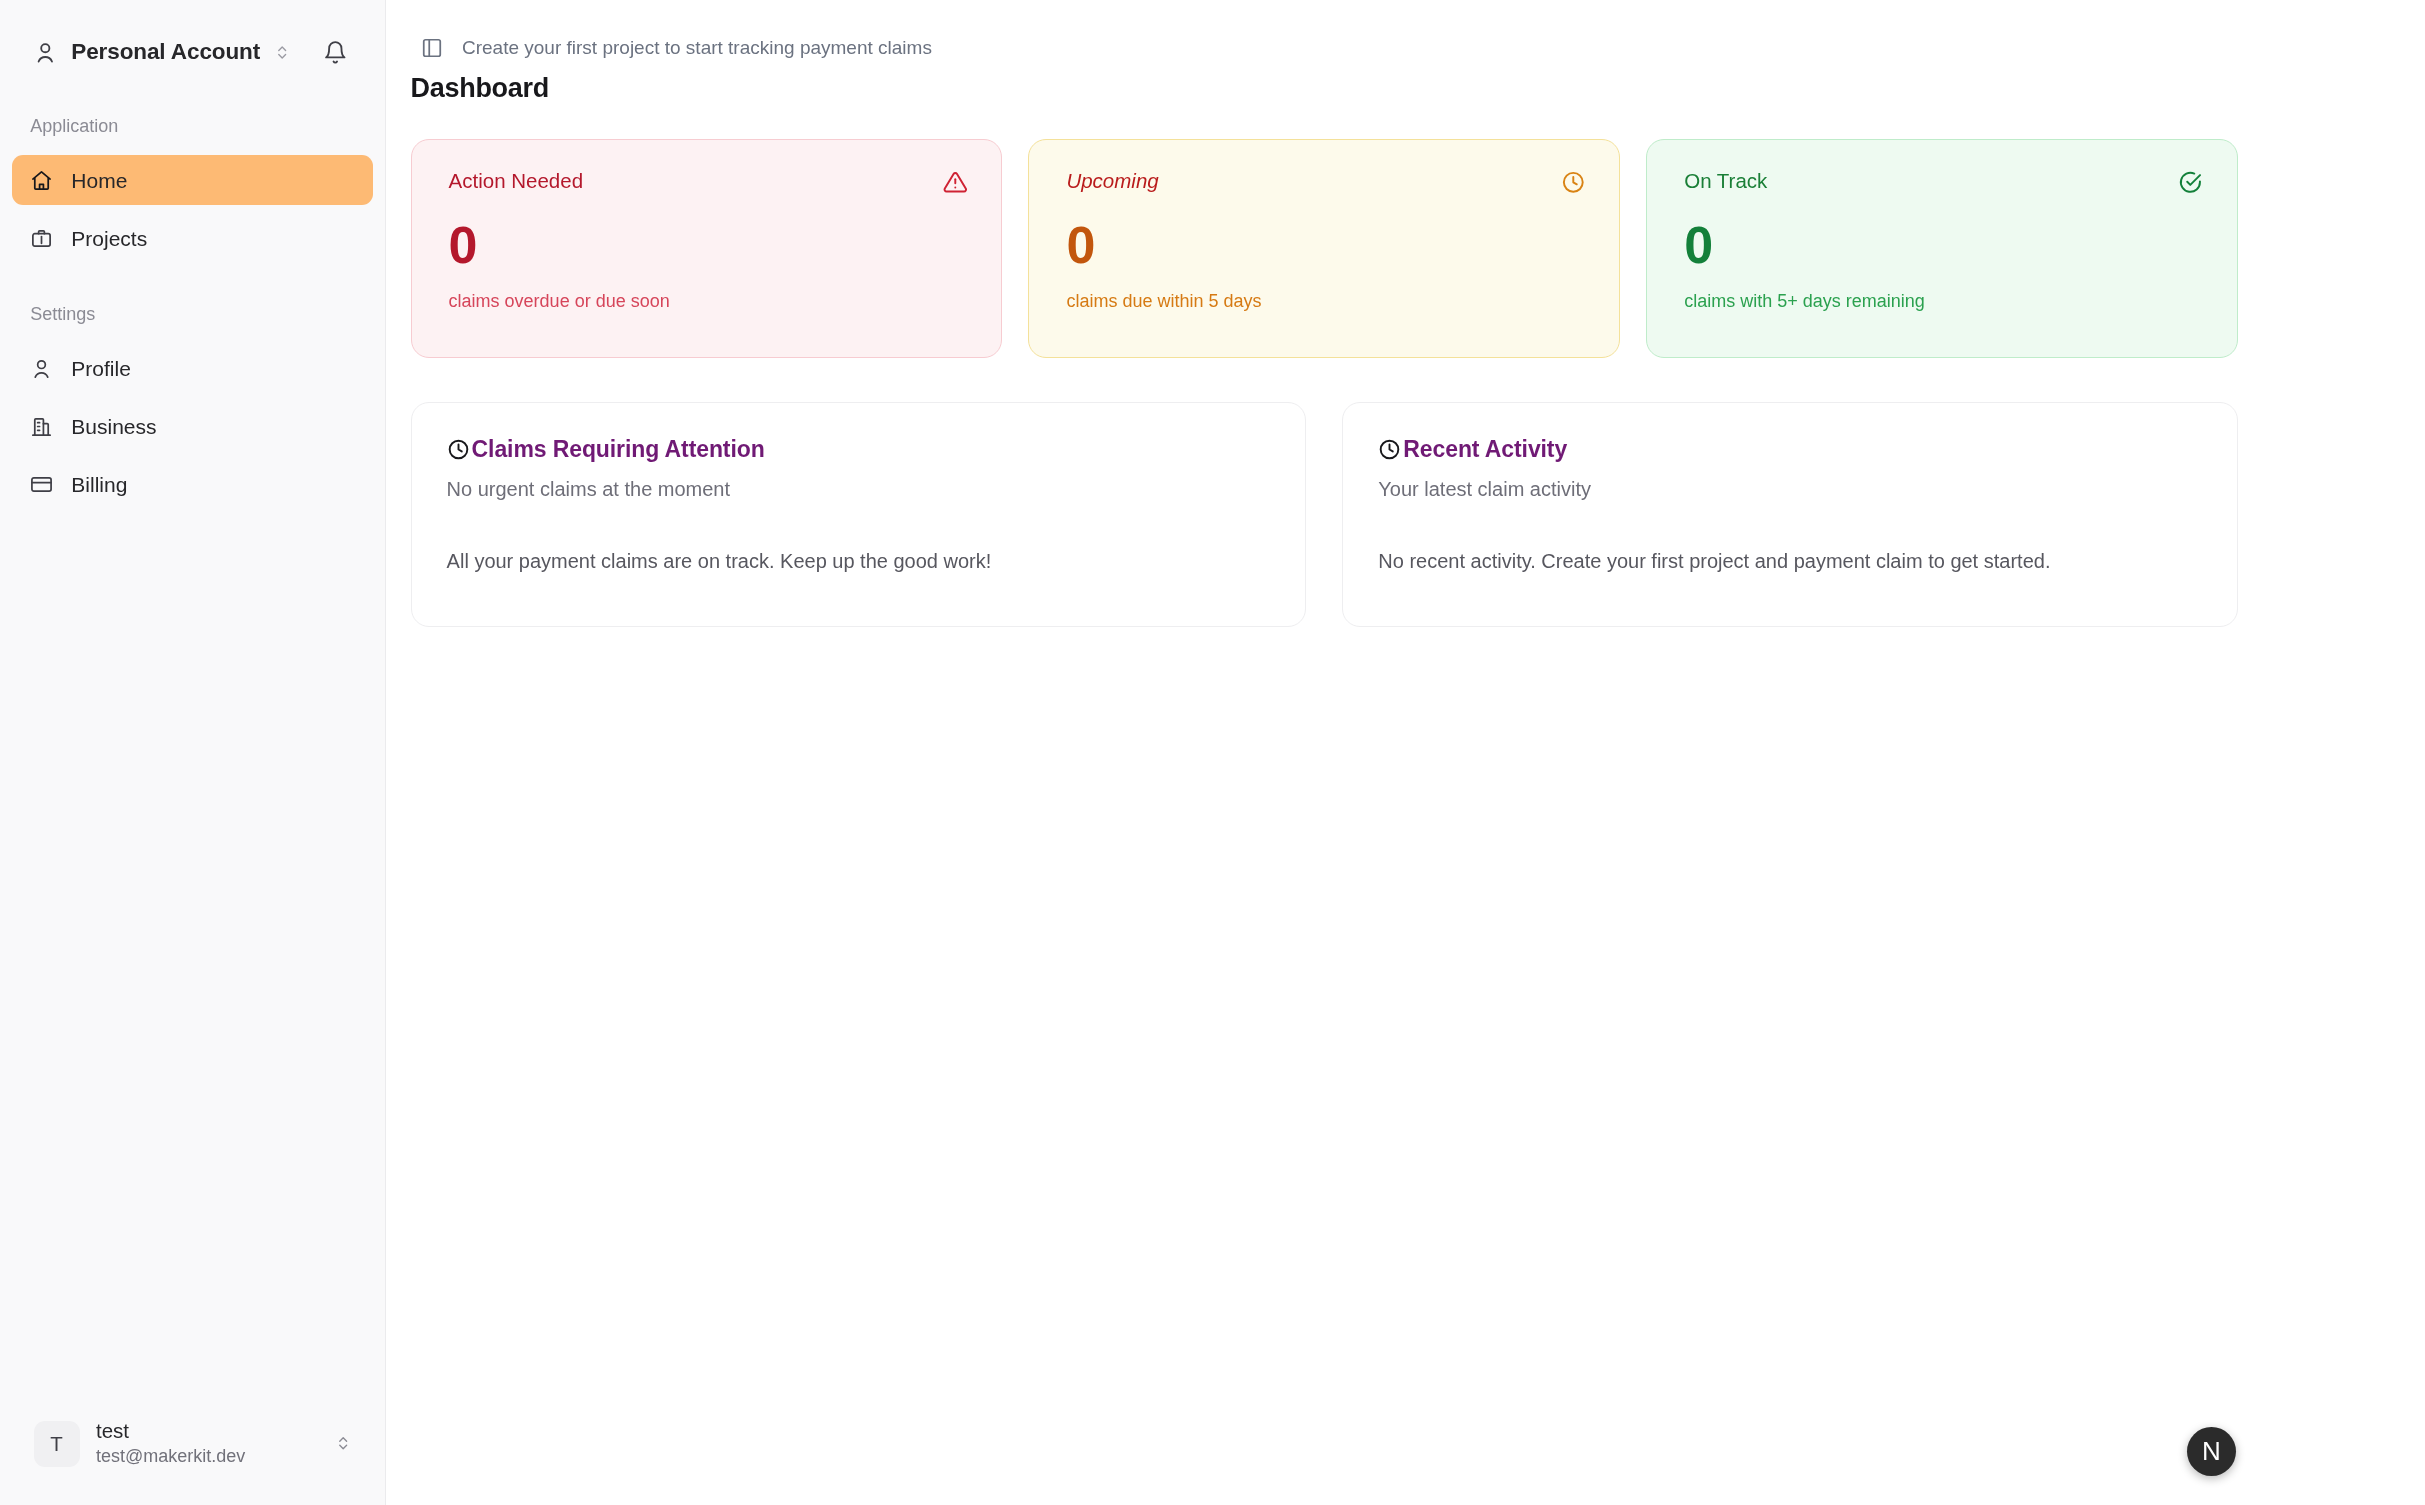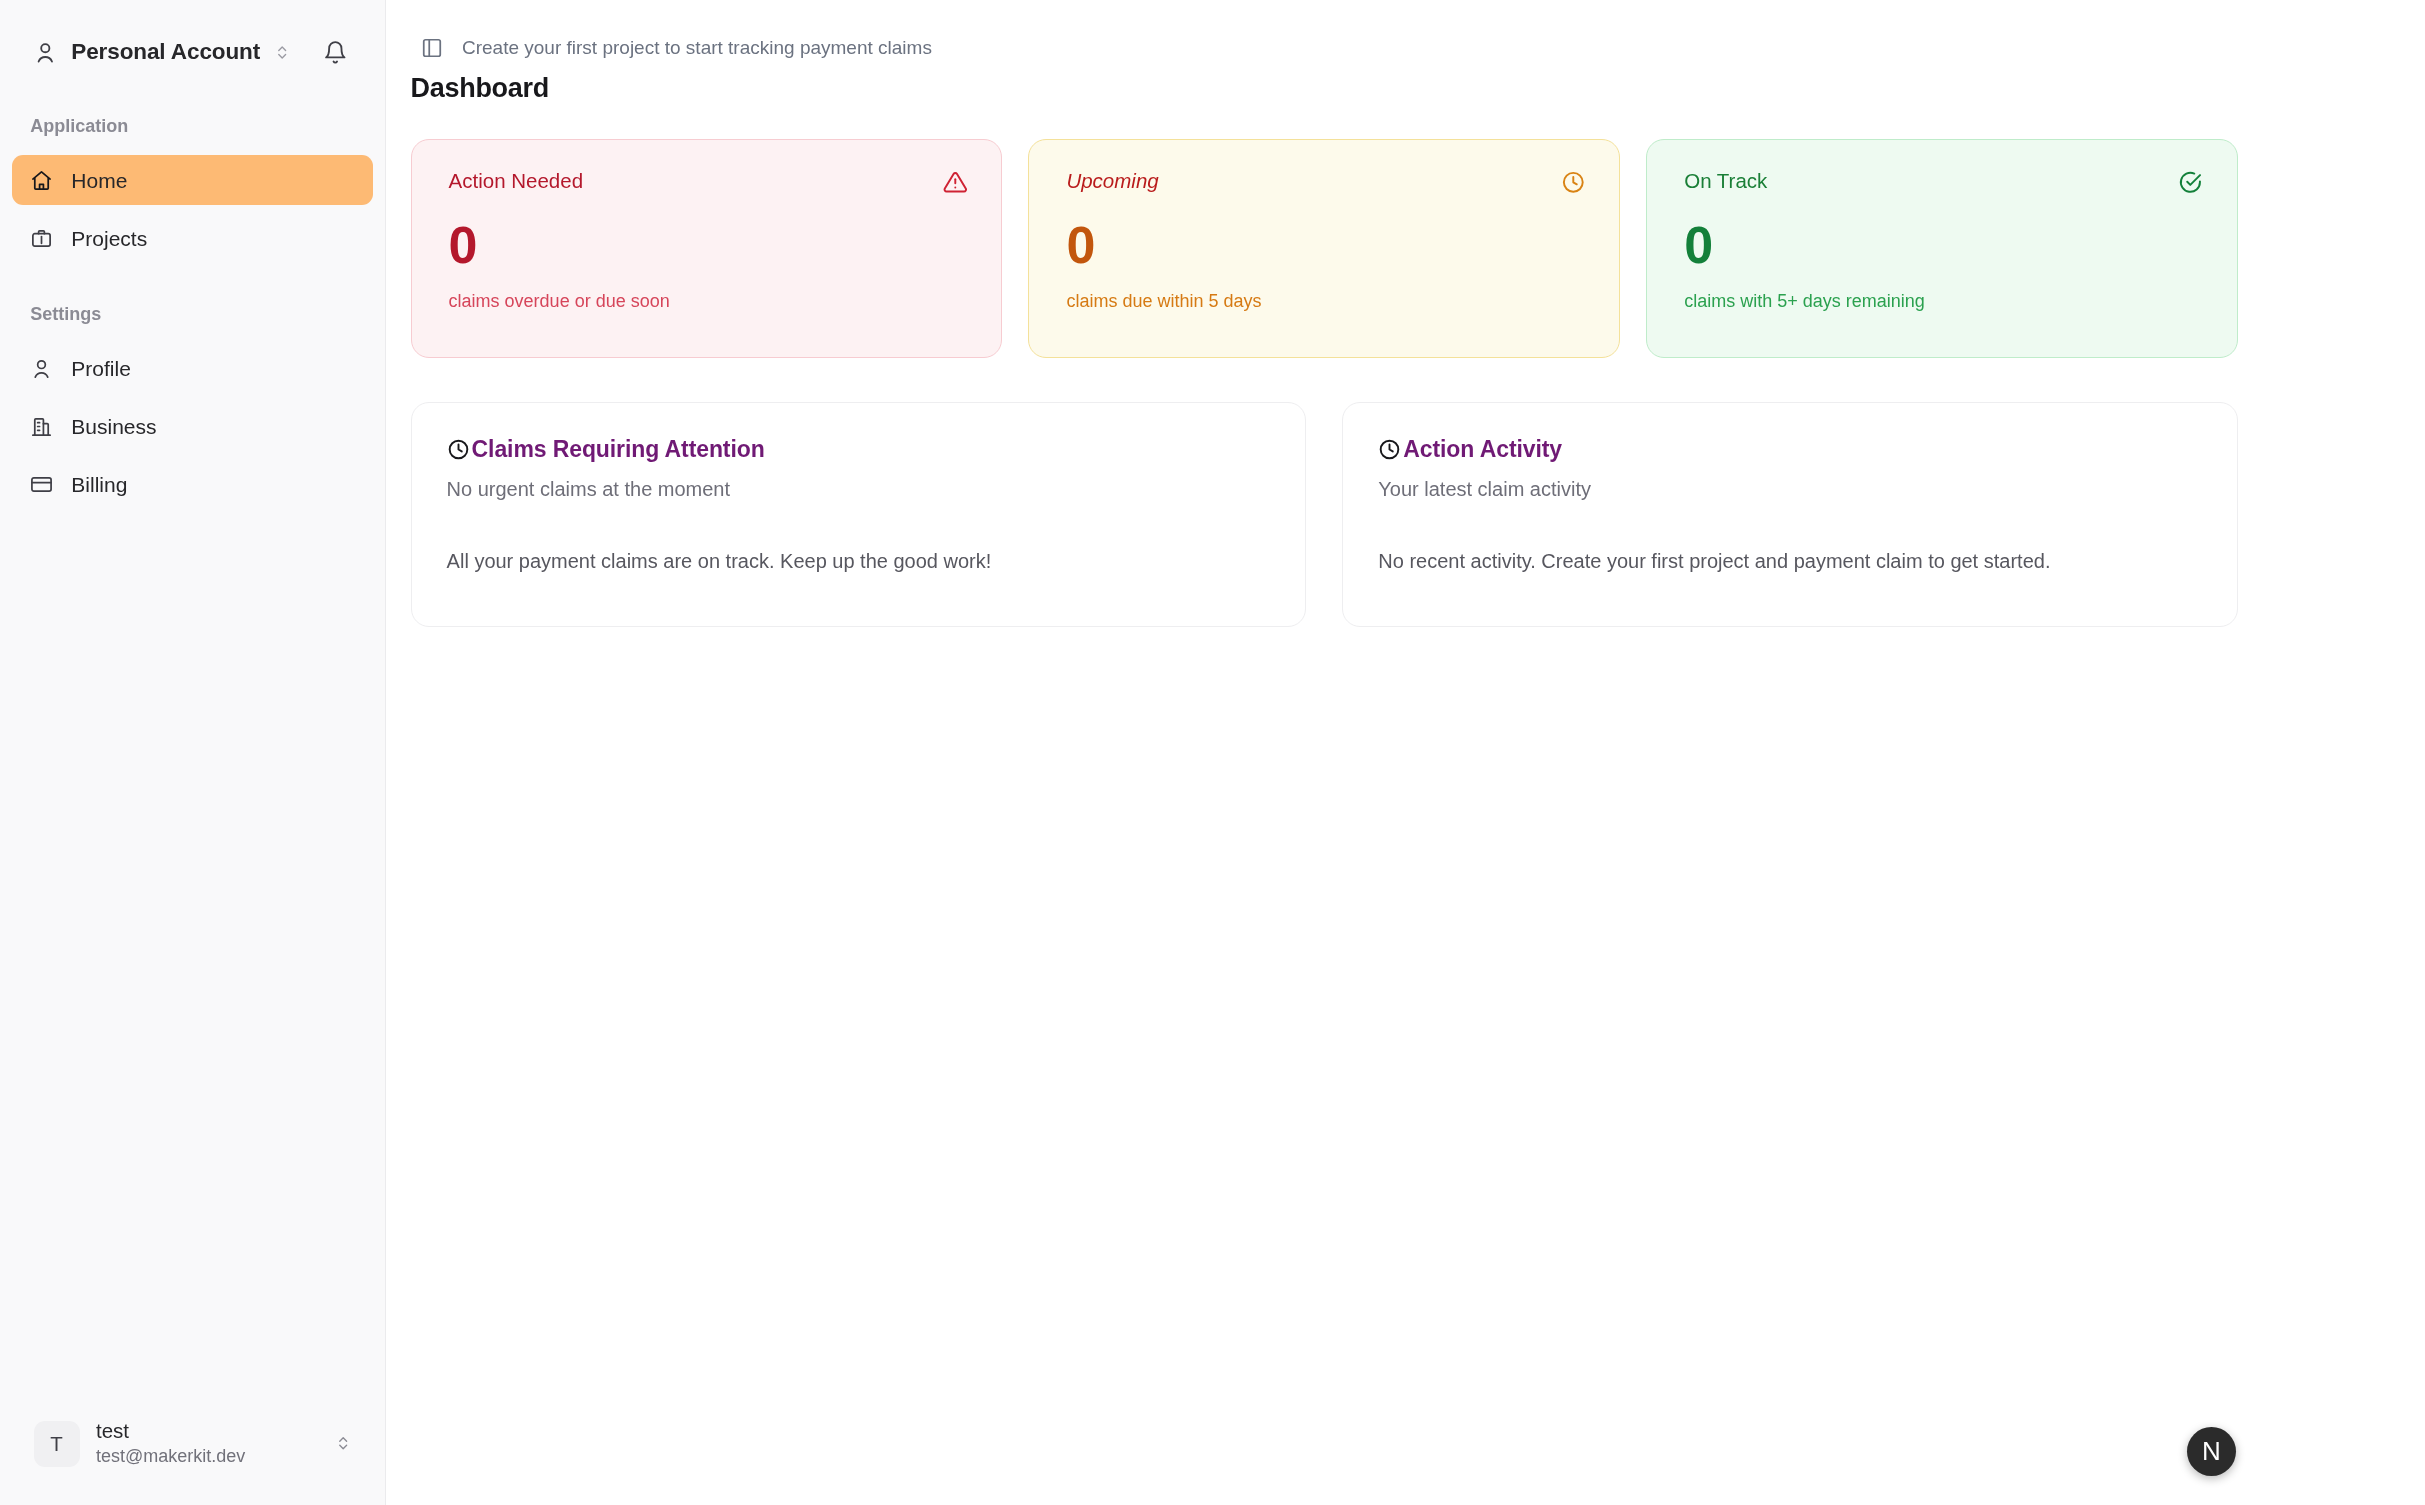--- a/index.html
+++ b/index.html
@@ -69,21 +69,21 @@
   }
 
   .sidebar-nav {
     padding: 41px 12.3px 0 12.3px;
     flex: 1 1 auto;
   }
 
   .nav-group-label {
     font-size: 18px;
     color: #8b8b94;
-    font-weight: 700;
+    font-weight: 400;
     padding: 0 18px;
     margin-bottom: 18px;
   }
 
   .nav-group + .nav-group { margin-top: 41px; }
 
   .nav-item {
     display: flex;
     align-items: center;
     gap: 18px;
@@ -491,21 +491,21 @@
       </div>
 
       <div class="panel">
         <div class="panel-title">
           <span class="icon">
             <svg width="23" height="23" viewBox="0 0 24 24" fill="none" stroke="#18181b" stroke-width="2" stroke-linecap="round" stroke-linejoin="round">
               <circle cx="12" cy="12" r="9.2"></circle>
               <path d="M12 6.8V12l3.4 2"></path>
             </svg>
           </span>
-          <span>Action Activity</span>
+          <span>Recent Activity</span>
         </div>
         <div class="panel-sub">Your latest claim activity</div>
         <div class="panel-body">No recent activity. Create your first project and payment claim to get started.</div>
       </div>
 
     </section>
 
     <div class="next-badge">N</div>
 
   </main>

